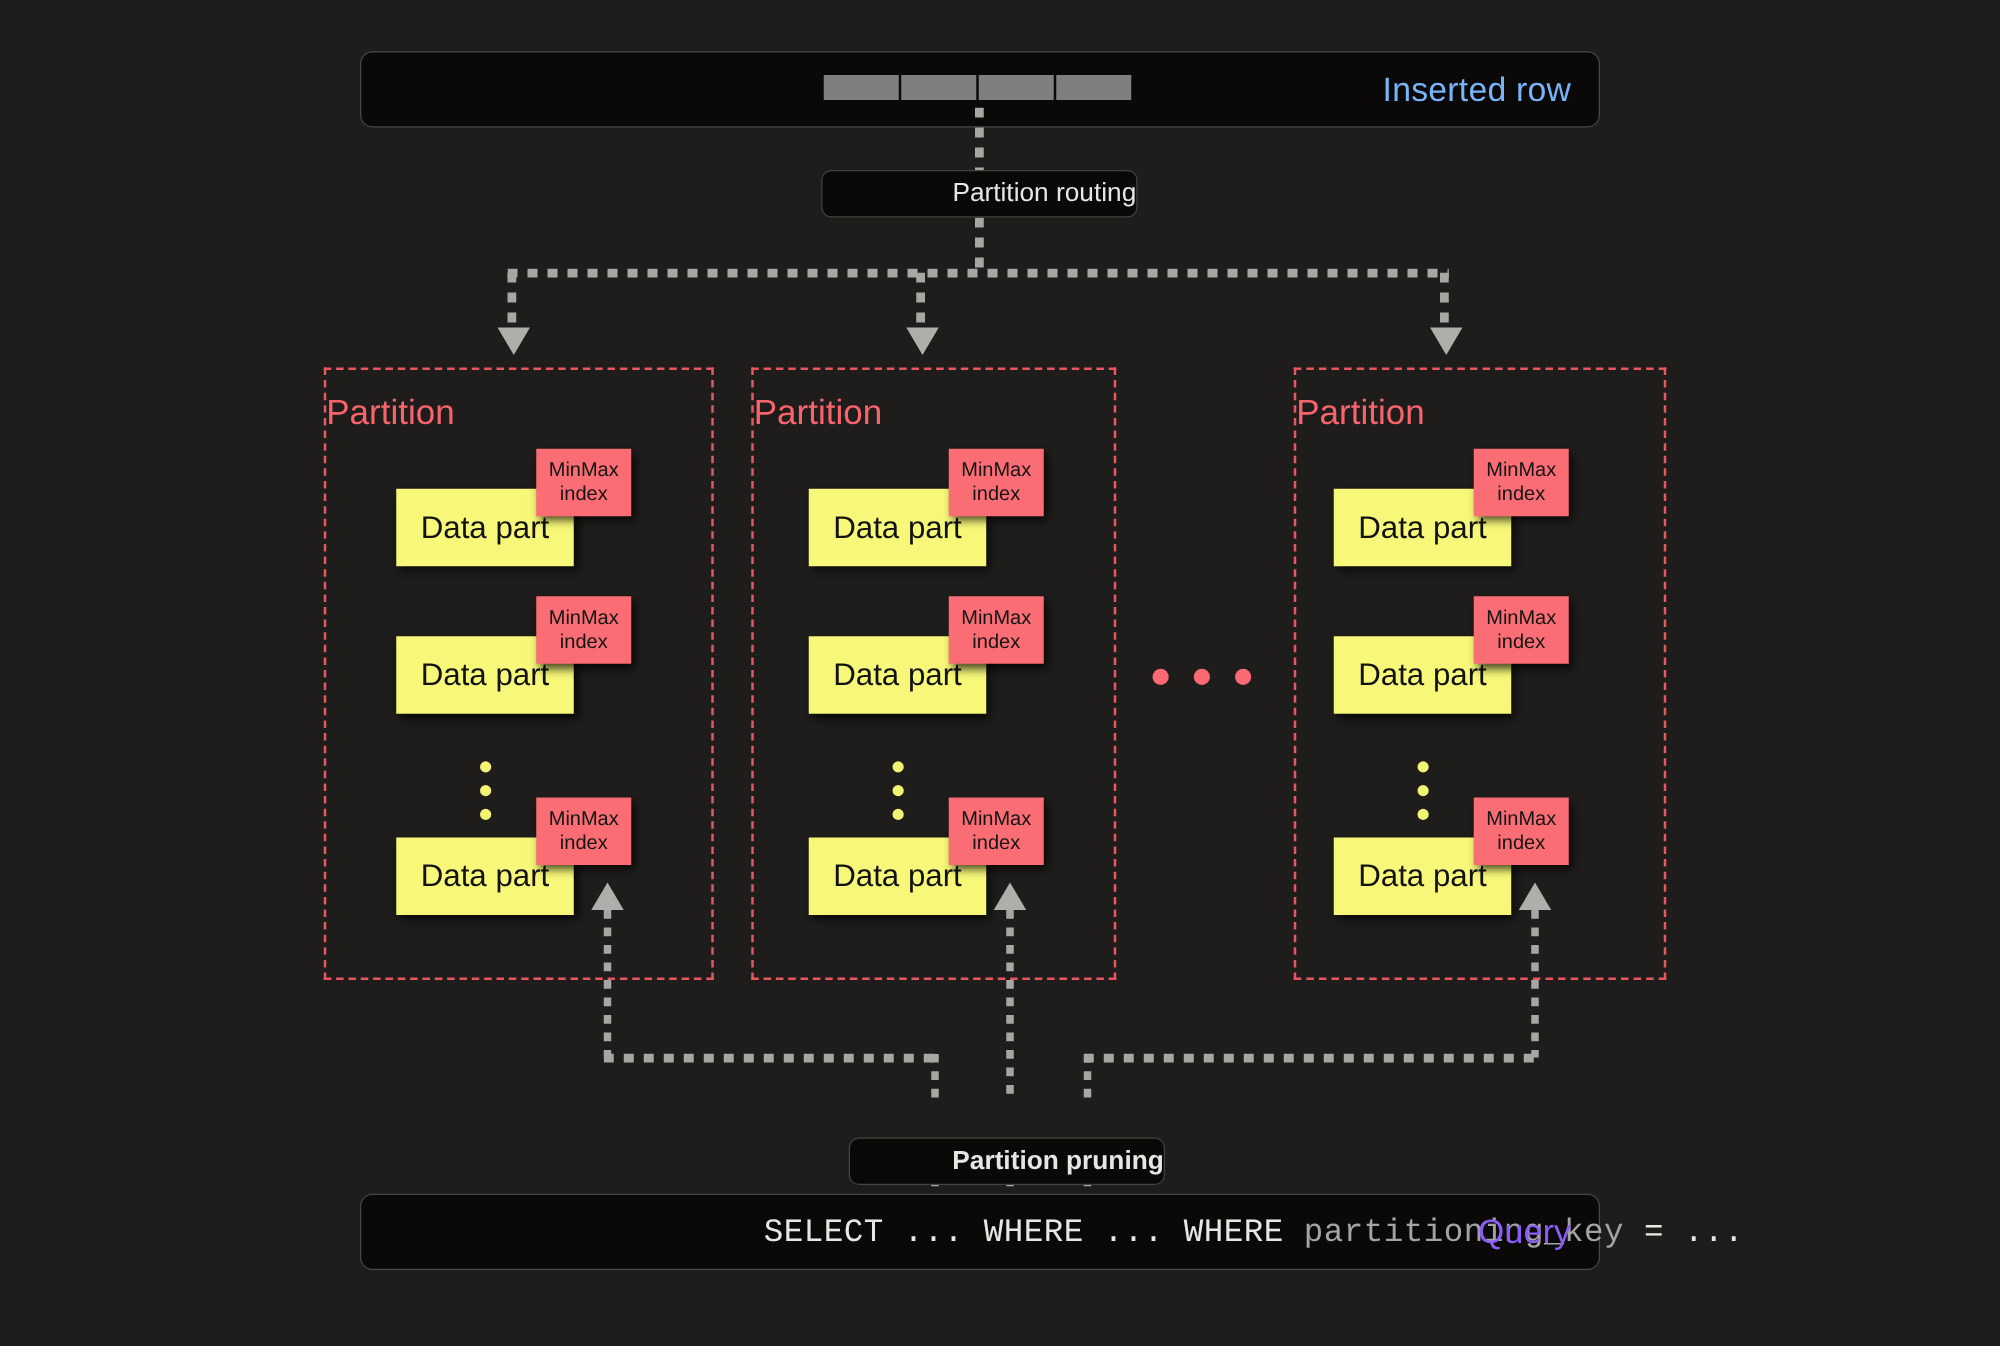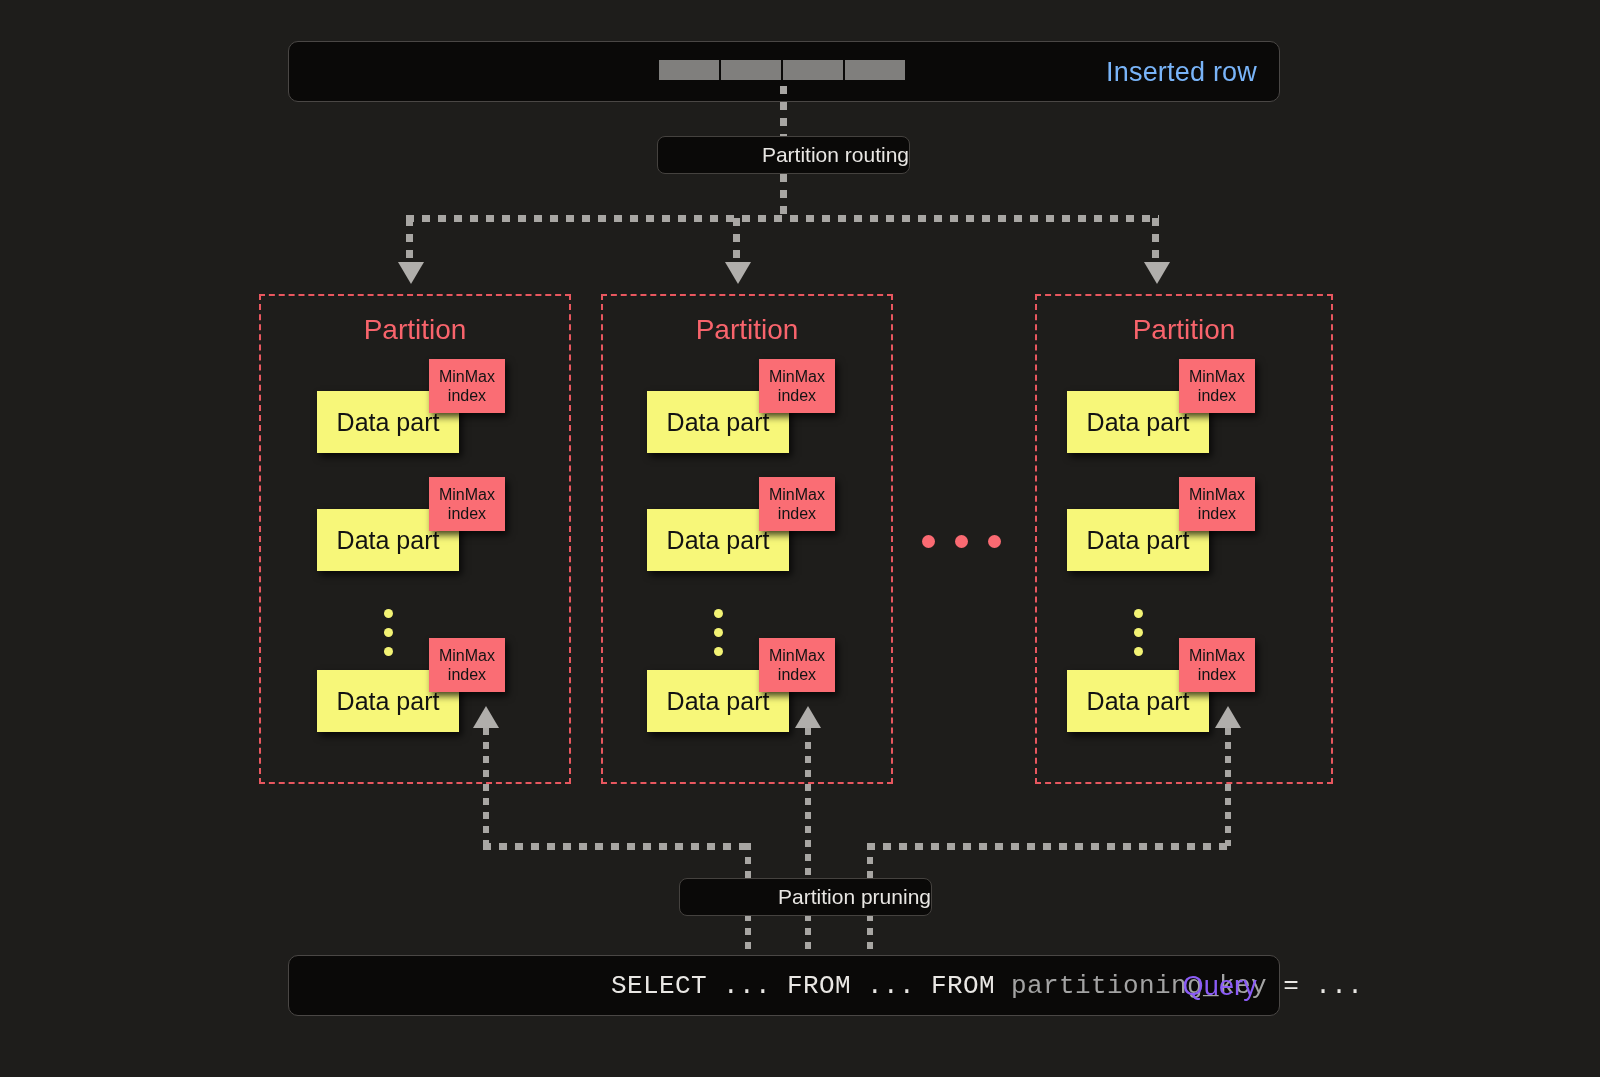--- a/index.html
+++ b/index.html
@@ -78,40 +78,40 @@
     border-radius: 8px;
     box-sizing: border-box;
     display: flex;
     align-items: center;
     justify-content: flex-end;
     color: #e8e6e3;
     font-size: 21px;
     z-index: 7;
   }
   #partition-routing { left: 657px; top: 136px; width: 253px; height: 38px; }
-  #partition-pruning { left: 679px; top: 878px; width: 253px; height: 38px; }
+  #partition-pruning { left: 679px; top: 910px; width: 253px; height: 38px; font-weight: bold; }
 
   
   .partition {
     position: absolute;
     top: 294px;
     height: 490px;
     border: 2px dashed #e8575f;
     box-sizing: border-box;
   }
   #partition-1 { left: 259px; width: 312px; }
   #partition-2 { left: 601px; width: 292px; }
   #partition-3 { left: 1035px; width: 298px; }
 
   .partition-title {
     position: absolute;
     top: 18px;
     left: 0;
     width: 100%;
-    text-align: center;
+    text-align: left;
     color: #f8646c;
     font-size: 28px;
   }
 
   
   .part-group { position: absolute; }
   .data-part {
     position: absolute;
     left: 0;
     top: 32px;
@@ -362,17 +362,17 @@
 
   <div class="pill" id="partition-pruning">
     <span>Partition pruning</span>
   </div>
 
   <div class="dot-v thin" style="left:745px; top:914px; height:42px;"></div>
   <div class="dot-v thin" style="left:805px; top:914px; height:42px;"></div>
   <div class="dot-v thin" style="left:867px; top:914px; height:42px;"></div>
 
   <div class="slab" id="query-bar">
-    <div id="query-text"><span>SELECT ... FROM ... FROM </span><span class="kw">partitioning_key</span><span> = ...</span></div>
+    <div id="query-text"><span>SELECT ... WHERE ... WHERE </span><span class="kw">partitioning_key</span><span> = ...</span></div>
     <span class="corner-label">Query</span>
   </div>
 
 </div>
 
 </body></html>

